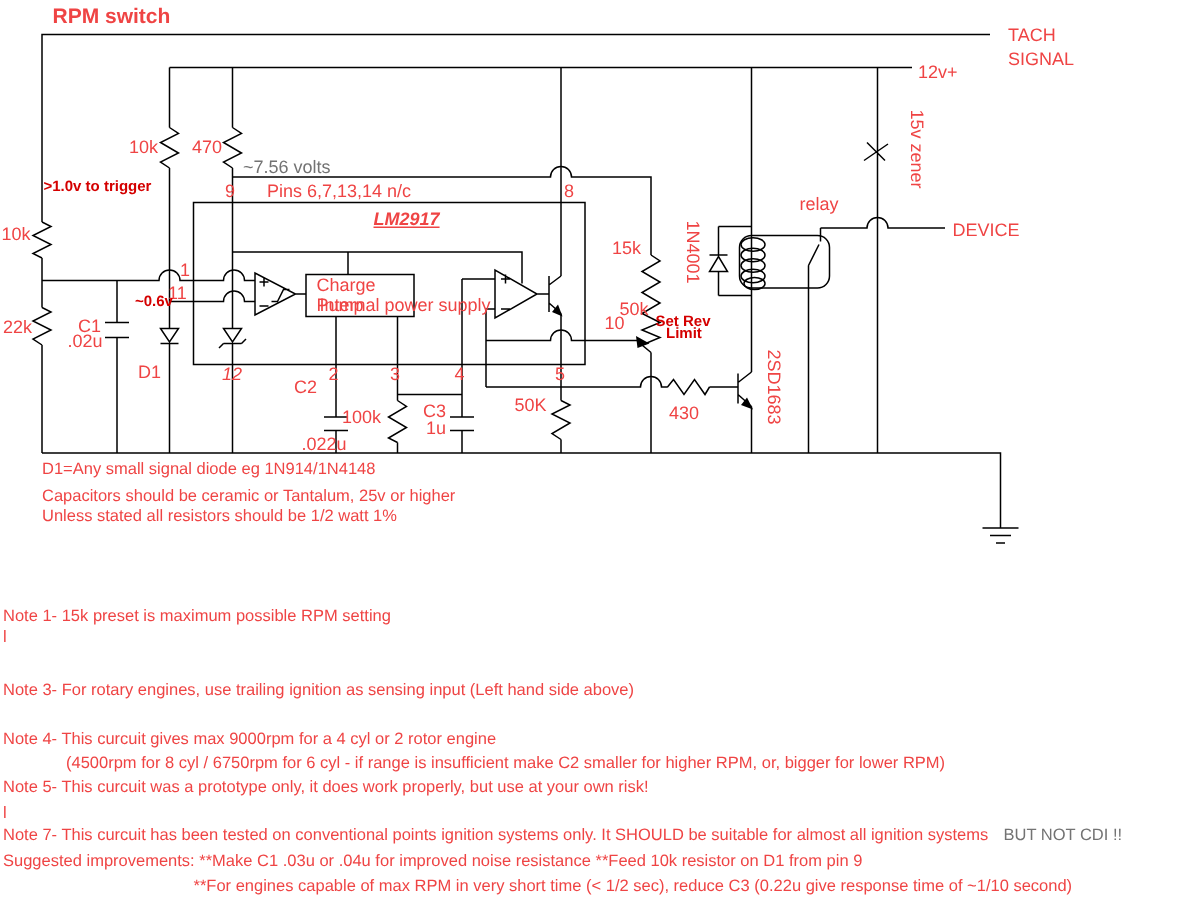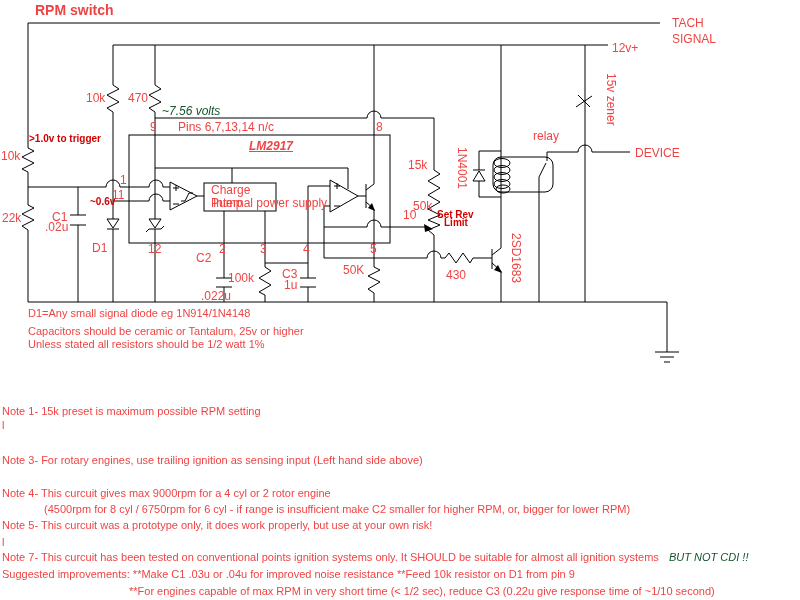--- a/index.html
+++ b/index.html
@@ -2,21 +2,21 @@
 <html><head>
 <meta charset="utf-8">
 <style>
   html,body{margin:0;padding:0;background:#ffffff;}
   #stage{position:relative;width:800px;height:600px;background:#ffffff;overflow:hidden;
          font-family:"Liberation Sans",sans-serif;}
   #schematic-svg{position:absolute;left:0;top:0;}
   .lbl{position:absolute;font:12px "Liberation Sans",sans-serif;color:#ef4444;white-space:nowrap;line-height:1.1;}
   .title{font-size:14px;font-weight:bold;}
   .ic-name{font-style:italic;font-weight:bold;text-decoration:underline;}
-  .red{color:#14532d;font-style:italic;}
+  .red{color:#737373;}
   .redbold{color:#d40000;font-weight:bold;font-size:10px;}
   .vert{writing-mode:vertical-rl;}
   .note{font-size:11px;}
   svg path, svg rect, svg ellipse, svg line{stroke:#000;stroke-width:1;fill:none;}
   svg polygon{fill:#000;stroke:none;}
 </style>
 </head>
 <body>
 
 <div id="stage">
@@ -164,39 +164,39 @@
 <div class="lbl" style="left:635px;top:147px;">DEVICE</div>
 
 <div class="lbl" style="left:86px;top:92px;">10k</div>
 <div class="lbl" style="left:128px;top:92px;">470</div>
 <div class="lbl red" style="left:162px;top:105px;">~7.56 volts</div>
 
 <div class="lbl" style="left:150px;top:121px;">9</div>
 <div class="lbl" style="left:178px;top:121px;">Pins 6,7,13,14 n/c</div>
 <div class="lbl" style="left:376px;top:121px;">8</div>
 
-<div class="lbl redbold" style="left:29px;top:133px;">&gt;1.0v to trigger</div>
+<div class="lbl redbold" style="left:29px;top:119px;">&gt;1.0v to trigger</div>
 <div class="lbl" style="left:1px;top:150px;">10k</div>
 <div class="lbl" style="left:2px;top:212px;">22k</div>
 
 <div class="lbl ic-name" style="left:249px;top:140px;">LM2917</div>
 <div class="lbl" style="left:213px;top:169px;margin-top:28px;">Internal power supply</div>
 
 <div class="lbl" style="left:120px;top:174px;">1</div>
 <div class="lbl" style="left:112px;top:189px;">11</div>
 <div class="lbl redbold" style="left:90px;top:196px;">~0.6v</div>
 
 <div class="lbl" style="left:52px;top:211px;">C1</div>
 <div class="lbl" style="left:45px;top:221px;">.02u</div>
 <div class="lbl" style="left:92px;top:210px;margin-top:32px;">D1</div>
 
 <div class="lbl" style="left:211px;top:184px;">Charge</div>
 <div class="lbl" style="left:211px;top:197px;">Pump</div>
 
-<div class="lbl" style="left:148px;top:243px;">12</div>
+<div class="lbl" style="left:148px;top:243px;font-style:italic;">12</div>
 <div class="lbl" style="left:219px;top:243px;">2</div>
 <div class="lbl" style="left:260px;top:243px;">3</div>
 <div class="lbl" style="left:303px;top:243px;">4</div>
 <div class="lbl" style="left:370px;top:243px;">5</div>
 <div class="lbl" style="left:403px;top:209px;">10</div>
 
 <div class="lbl" style="left:408px;top:159px;">15k</div>
 <div class="lbl" style="left:413px;top:200px;">50k</div>
 <div class="lbl redbold" style="left:437px;top:209px;">Set Rev</div>
 <div class="lbl redbold" style="left:444px;top:217px;">Limit</div>

